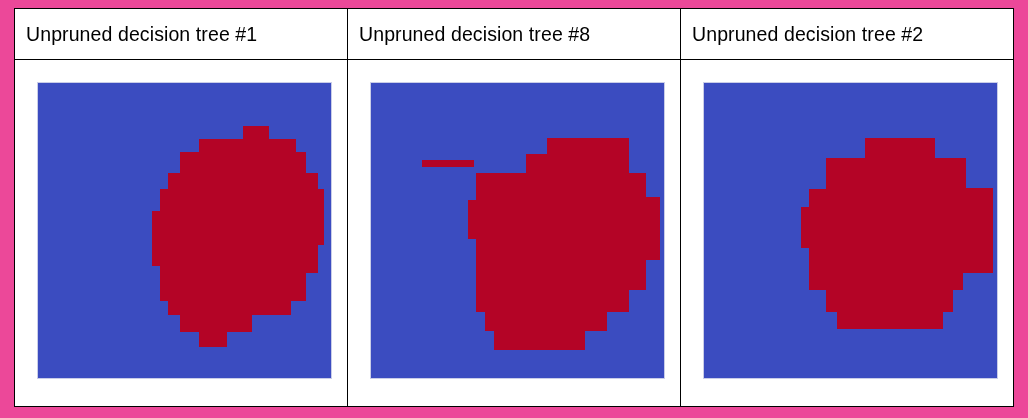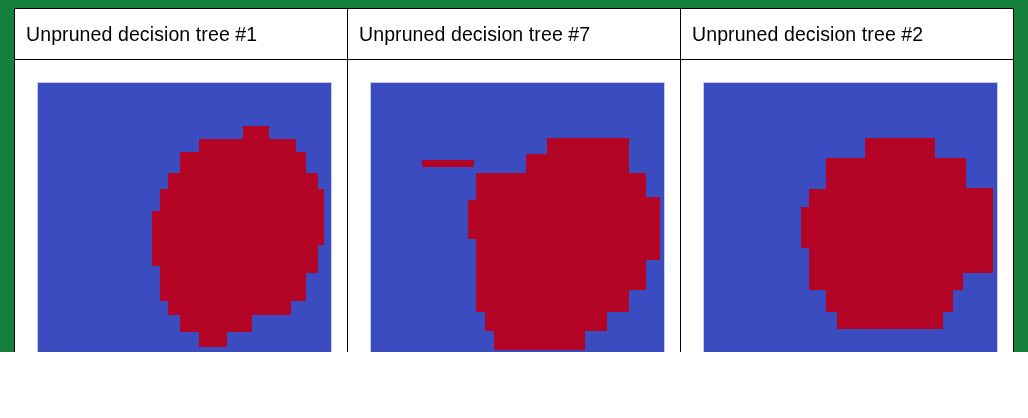--- a/index.html
+++ b/index.html
@@ -10,22 +10,22 @@
   }
   body {
     width: 1028px;
     height: 418px;
     font-family: "Liberation Sans", sans-serif;
     -webkit-font-smoothing: antialiased;
   }
   .page {
     position: relative;
     width: 1028px;
-    height: 352px;
-    background: #15803d;
+    height: 418px;
+    background: #ec4899;
     overflow: hidden;
   }
   .grid-table {
     position: absolute;
     left: 14px;
     top: 8px;
     width: 999px;
     height: 399px;
     border-collapse: collapse;
     table-layout: fixed;
@@ -88,21 +88,21 @@
       <col class="c1">
         <col class="c2">
         <col class="c3">
     </colgroup>
     <thead>
       <tr class="hdr-row">
         <th>
           <span class="hdr-label">Unpruned decision tree #1</span>
         </th>
         <th>
-          <span class="hdr-label">Unpruned decision tree #7</span>
+          <span class="hdr-label">Unpruned decision tree #8</span>
         </th>
         <th>
           <span class="hdr-label">Unpruned decision tree #2</span>
         </th>
       </tr>
     </thead>
     <tbody>
       <tr>
 
         <td class="cell-body">

